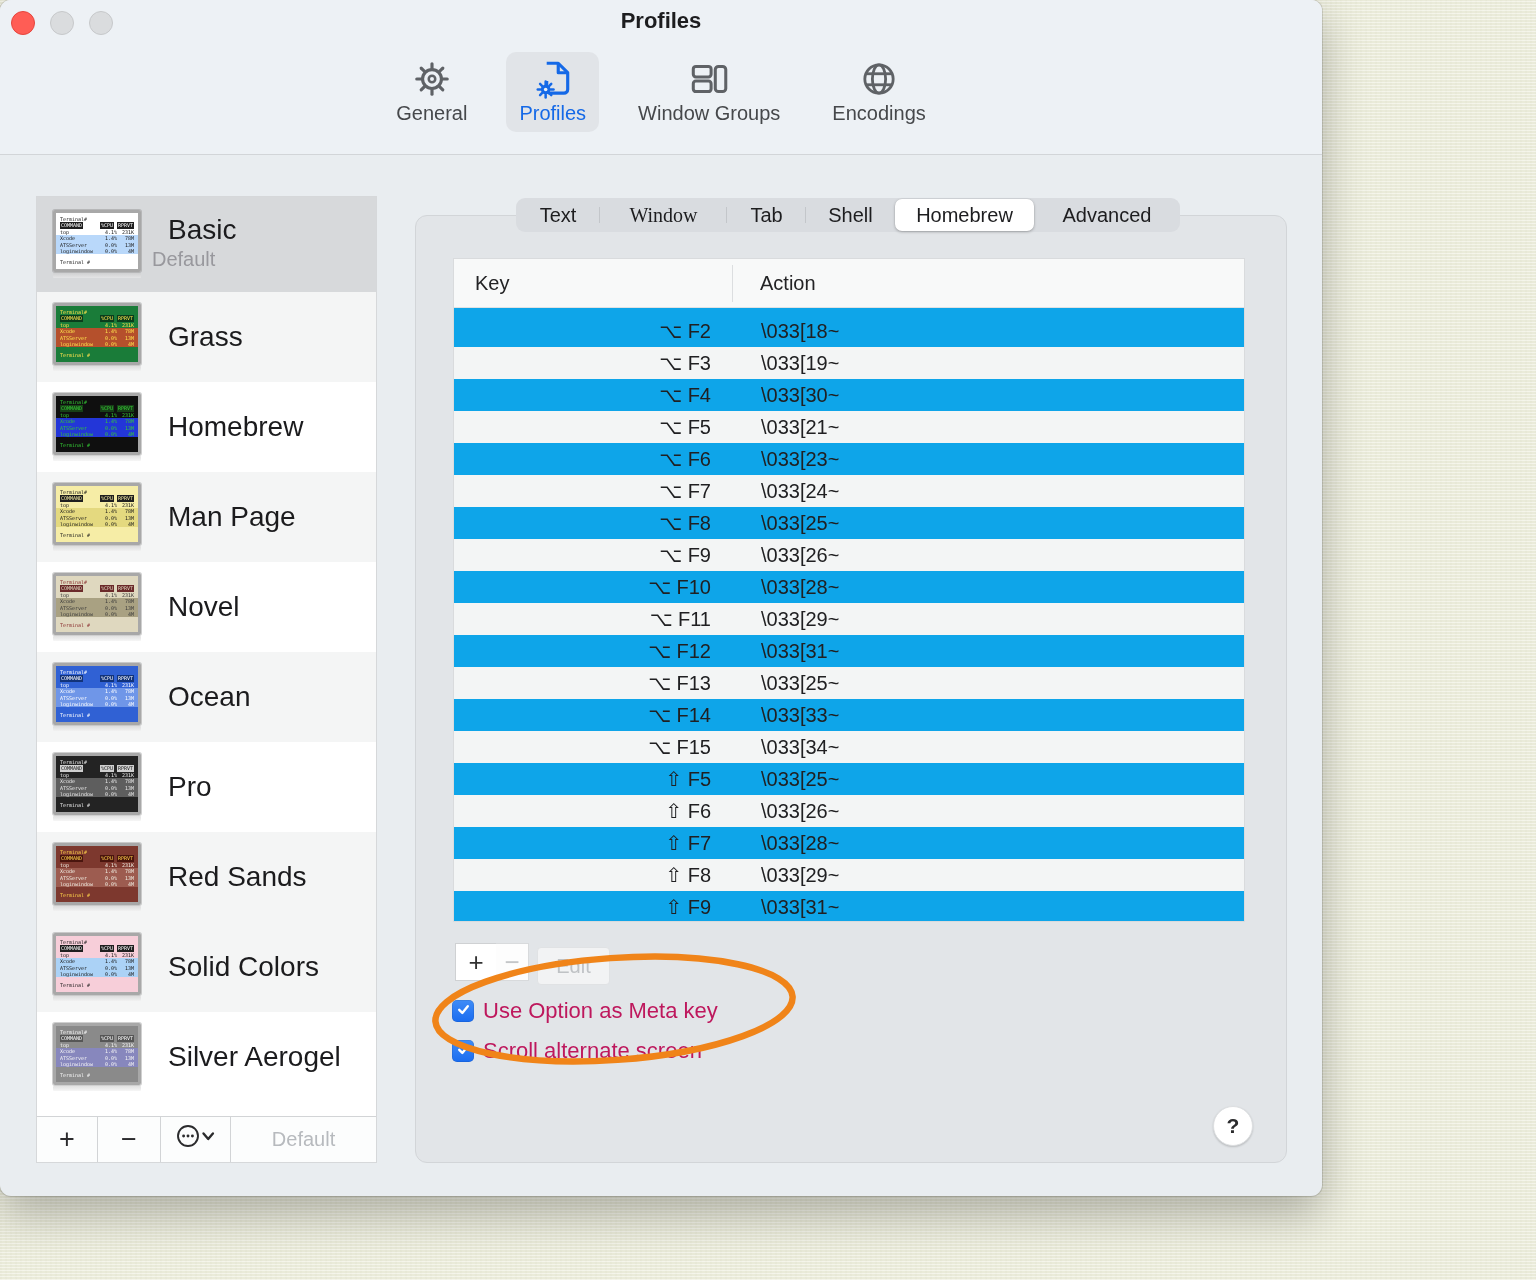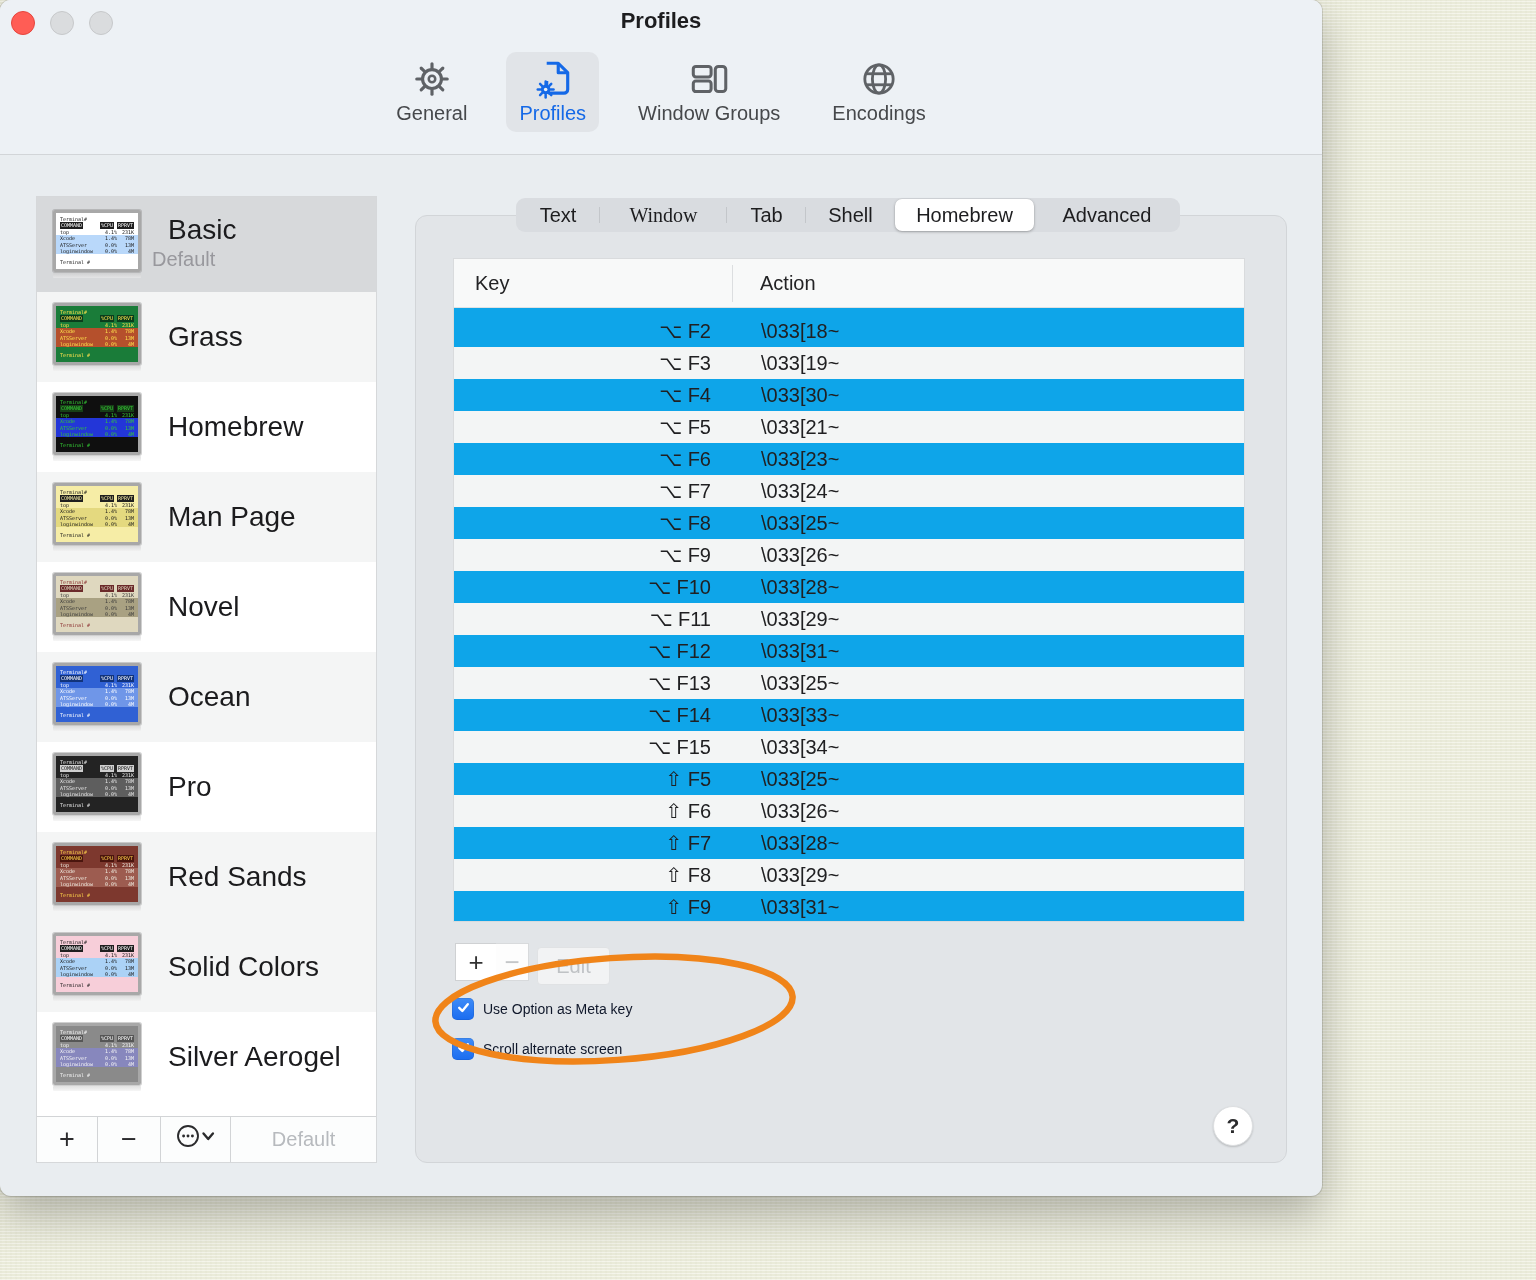--- a/index.html
+++ b/index.html
@@ -108,21 +108,21 @@
   .btn-remove2 { left:496px; top:943px; width:33px; height:38px; background:#fdfdfd;
     border:1px solid #d8dadc; border-left:none; font-size:26px; color:#c4c6c8; }
   .btn-edit { left:537px; top:947px; width:73px; height:38px; background:#f2f3f4;
     border:1px solid #e0e2e4; border-radius:4px; font-size:20px; color:#bfc2c5; }
   
   .cb-row { position:absolute; left:452px; display:flex; align-items:center; gap:9px; }
   .cb-row.r1 { top:998px; } .cb-row.r2 { top:1038px; }
   .cb-box { width:22px; height:22px; border-radius:5px;
     background:linear-gradient(#3f8cf7,#1a6cf0); box-shadow:inset 0 0 0 .5px rgba(0,0,0,.15);
     display:flex; align-items:center; justify-content:center; }
-  .cb-label { font-size:14px; color:#0f172a; }
+  .cb-label { font-size:22px; color:#be185d; }
   
   .footnote { position:absolute; left:485px; top:1082px; width:700px;
     font-size:16.5px; line-height:21px; color:#2c2c2e; }
   .help-btn { position:absolute; left:1213px; top:1106px; width:40px; height:40px;
     border-radius:50%; background:#fff; border:1px solid #dddfe1;
     box-shadow:0 1px 2px rgba(0,0,0,.18); display:flex; align-items:center;
     justify-content:center; font-size:21px; font-weight:600; color:#2b2b2d; }
   
   .annotation-layer { position:absolute; inset:0; pointer-events:none; z-index:50; }
 </style>

